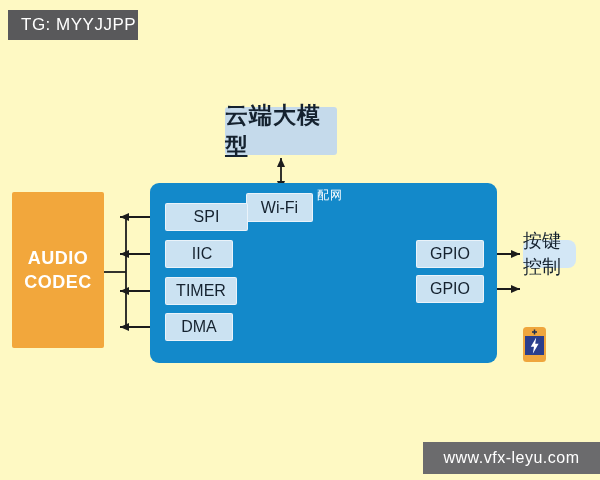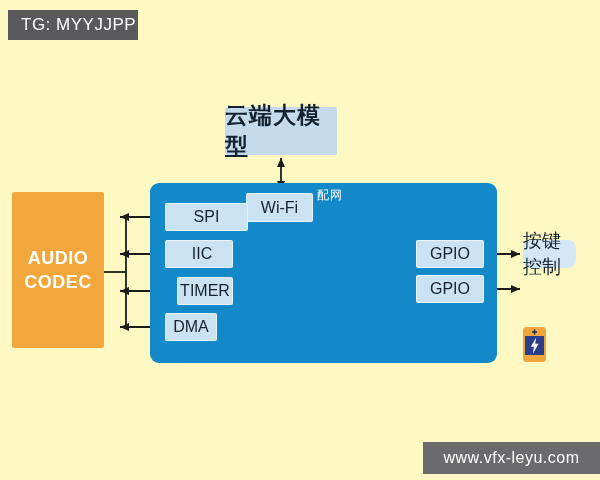--- a/index.html
+++ b/index.html
@@ -32,22 +32,22 @@
   .pairing{
     position:absolute;left:166px;top:4px;width:28px;color:#ffffff;
     font-size:12px;text-align:center;letter-spacing:1px;
   }
   .chip-title{
     position:absolute;left:0;right:0;top:70px;text-align:center;
     color:#ffffff;font-size:23px;font-weight:bold;letter-spacing:.5px;
   }
   .spi{left:15px;top:20px;width:83px;height:28px;}
   .iic{left:15px;top:57px;width:68px;height:28px;padding-left:6px;}
-  .timer{left:15px;top:94px;width:56px;height:28px;margin-left:12px;}
-  .dma{left:15px;top:130px;width:52px;height:28px;}
+  .timer{left:15px;top:94px;width:72px;height:28px;}
+  .dma{left:15px;top:130px;width:68px;height:28px;}
   .gpio1{left:266px;top:57px;width:68px;height:28px;}
   .gpio2{left:266px;top:92px;width:68px;height:28px;}
   .ext-box{
     position:absolute;width:53px;height:28px;background:#d3e7f6;border-radius:8px;
     color:#15222f;font-size:19px;display:flex;align-items:center;justify-content:center;
   }
   .key{left:523px;top:240px;}
   .led{left:523px;top:275px;}
   .codec{
     position:absolute;left:12px;top:192px;width:92px;height:156px;

